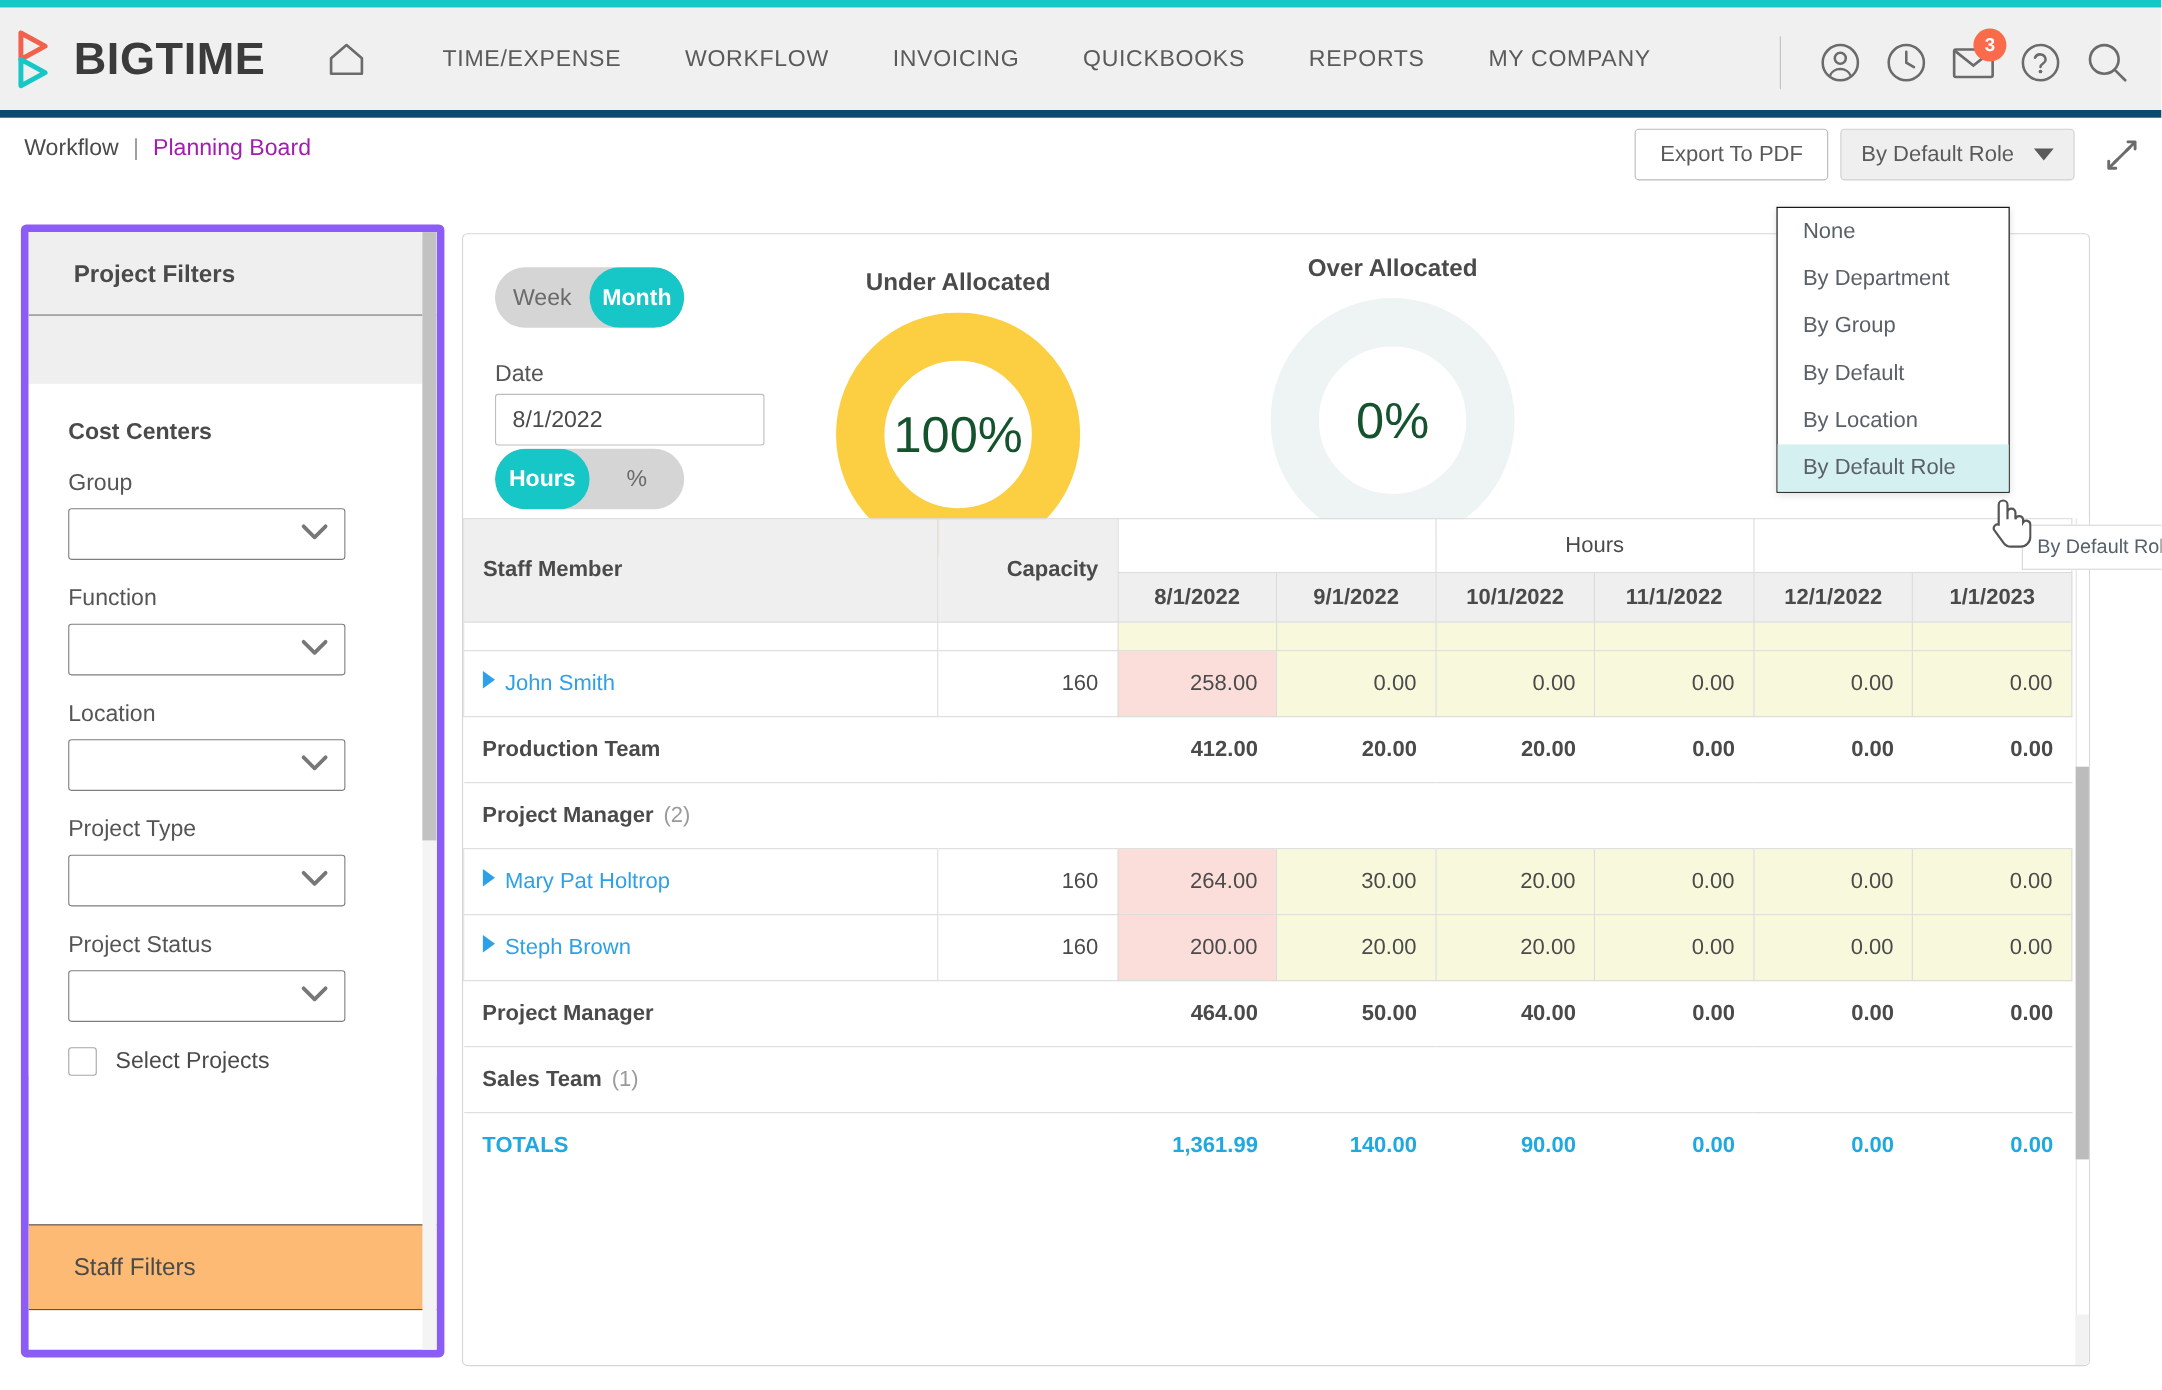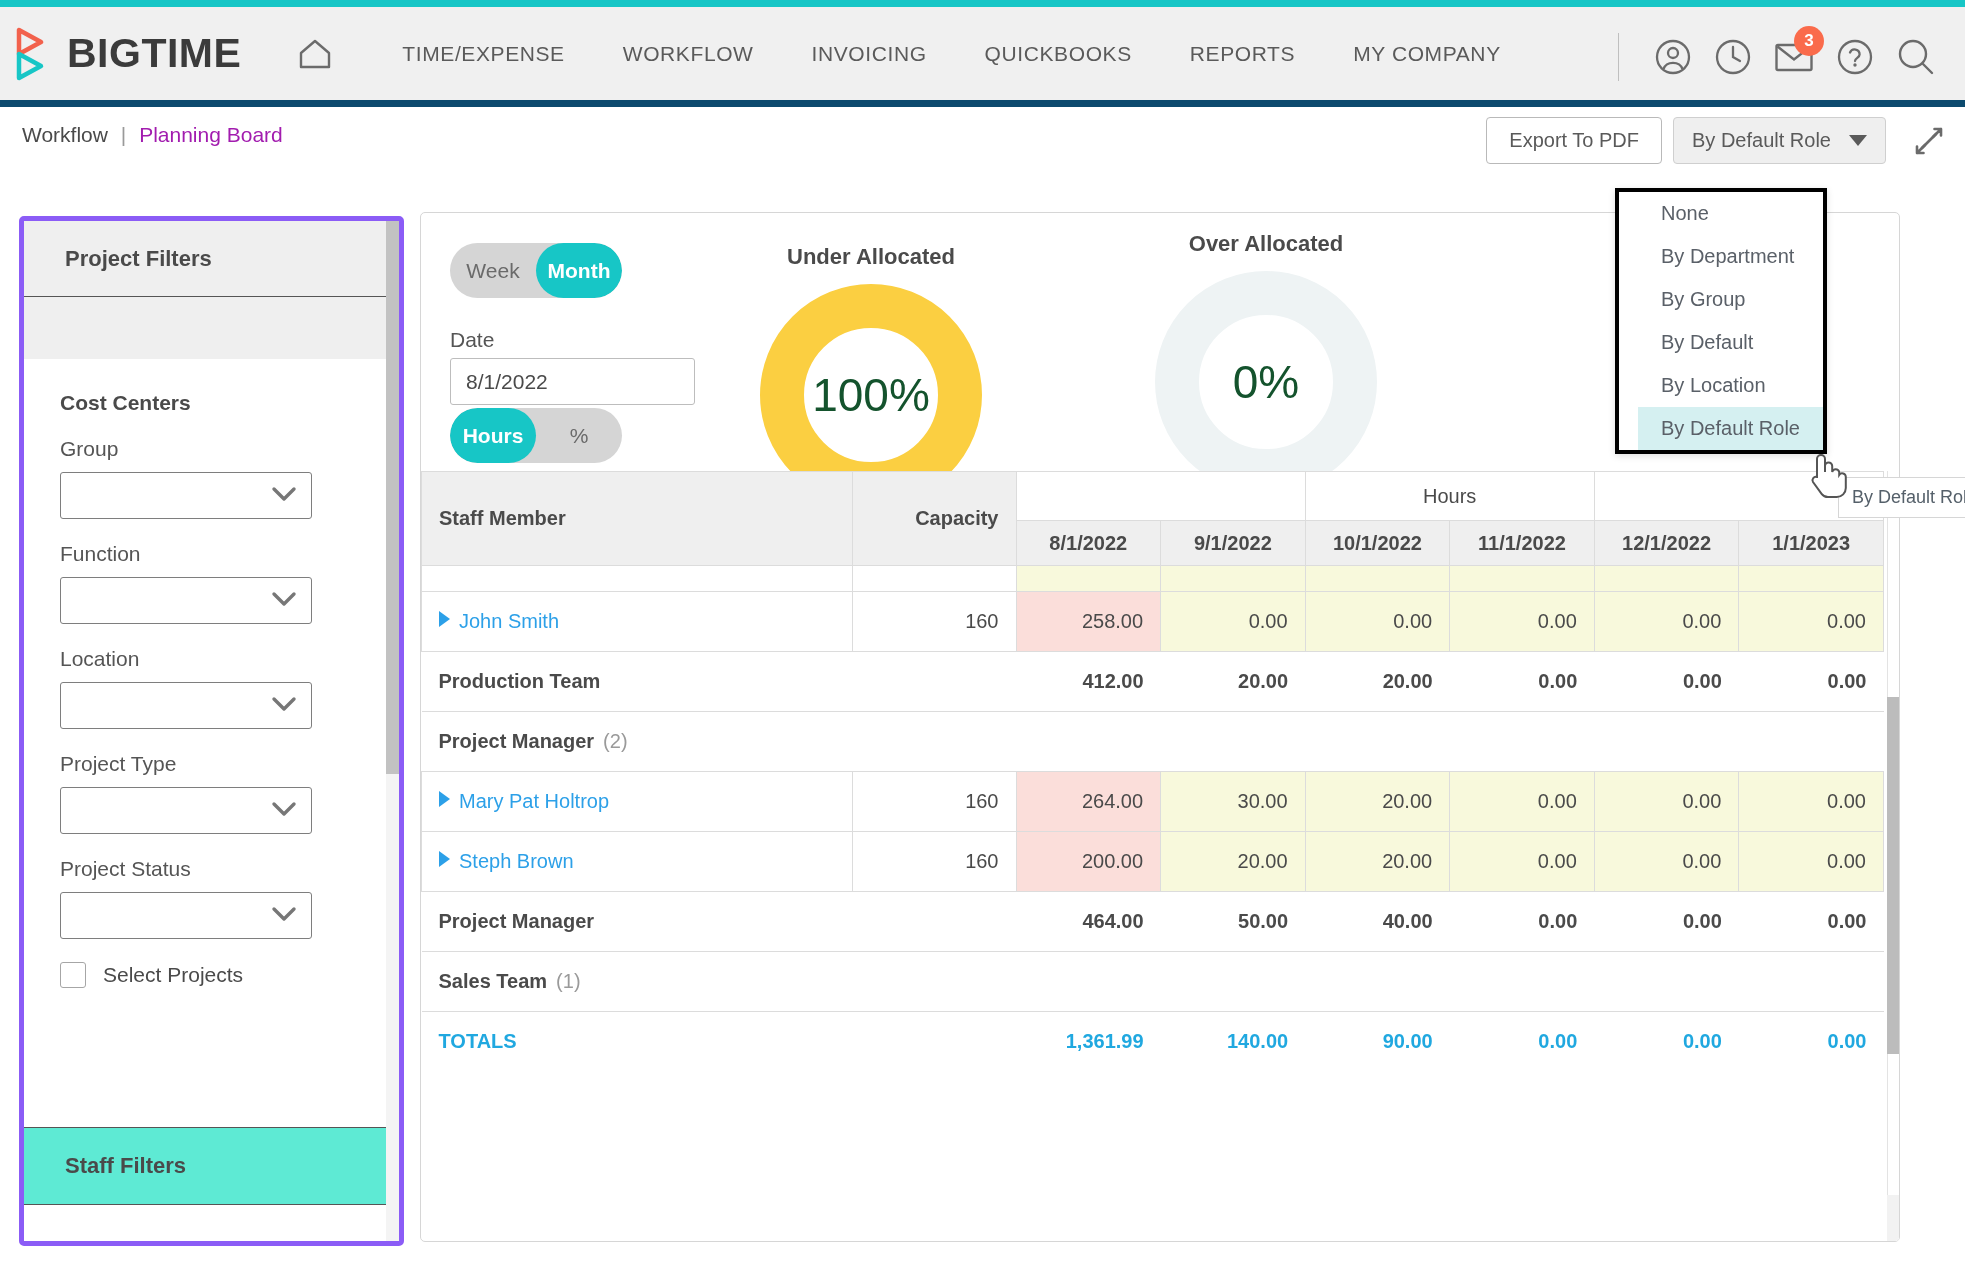--- a/index.html
+++ b/index.html
@@ -86,41 +86,40 @@
   .caret-down {
     width: 0; height: 0; border-left: 9px solid transparent;
     border-right: 9px solid transparent; border-top: 11px solid #5A5A5A;
   }
   .expand-btn { margin-left: 24px; cursor: pointer; display:flex; align-items:center; }
 
   
   .dropdown {
     position: absolute; top: 188px; left: 1615px;
     width: 212px; background: #ffffff;
-    border: 4px solid #000000; box-shadow: 0 2px 7px rgba(0,0,0,0.13);
+    border: 1px solid #000000; box-shadow: 0 2px 7px rgba(0,0,0,0.13);
     z-index: 60;
-    padding-left: 19px;
   }
   .dd-item {
     padding: 10px 0 10px 23px; font-size: 20px; color: #5A6068; cursor: pointer;
   }
   .dd-item.selected { background: #D5F0F1; }
   .tooltip {
     position: absolute; top: 477px; left: 1838px;
     background: #ffffff; border: 1px solid #D6D6D6;
     padding: 9px 13px; font-size: 18px; color: #55606A;
     white-space: nowrap; z-index: 61;
   }
   .cursor-hand { position: absolute; top: 448px; left: 1805px; z-index: 62; }
 
   
   .sidebar {
-    position: absolute; top: 216px; left: 19px;
+    position: absolute; top: 204px; left: 19px;
     width: 385px; height: 1030px;
-    background: #ffffff; border: 5px solid #8b5cf6; border-radius: 5px;
+    background: #ffffff; border: 7px solid #8b5cf6; border-radius: 5px;
     overflow: hidden;
   }
   .panel-head {
     height: 76px; background: #EFEFEF; border-bottom: 1px solid #555;
     display: flex; align-items: center; padding-left: 41px;
     font-size: 22px; font-weight: bold; color: #4A4A4A;
   }
   .panel-sub { height: 62px; background: #EFEFEF; }
   .filter-body { padding: 32px 36px 0 36px; background: #ffffff; }
   .section-title {
@@ -135,24 +134,24 @@
     position: absolute; right: 14px; top: 50%; transform: translateY(-50%);
   }
   .checkbox-row { display: flex; align-items: center; margin-top: 4px; }
   .cb {
     width: 26px; height: 26px; border: 1px solid #A6A6A6; border-radius: 3px;
     background: #fff; cursor: pointer;
   }
   .cb-label { font-size: 21px; color: #4A4A4A; margin-left: 17px; }
   .panel-head2 {
     position: absolute; left: 0; bottom: 36px; width: 100%;
-    height: 78px; background: #5eead4;
+    height: 78px; background: #fdba74;
     border-top: 1px solid #555; border-bottom: 1px solid #555;
     display: flex; align-items: center; padding-left: 41px;
-    font-size: 22px; font-weight: bold; color: #4A4A4A; margin-top: 36px;
+    font-size: 22px; font-weight: normal; color: #4A4A4A; margin-top: 36px;
   }
   .sb-track {
     position: absolute; top: 0; right: 0; width: 13px; height: 100%;
     background: #F4F4F4;
   }
   .sb-thumb {
     position: absolute; top: 0; right: 0; width: 13px; height: 553px;
     background: #C2C2C2; cursor: pointer;
   }
 

